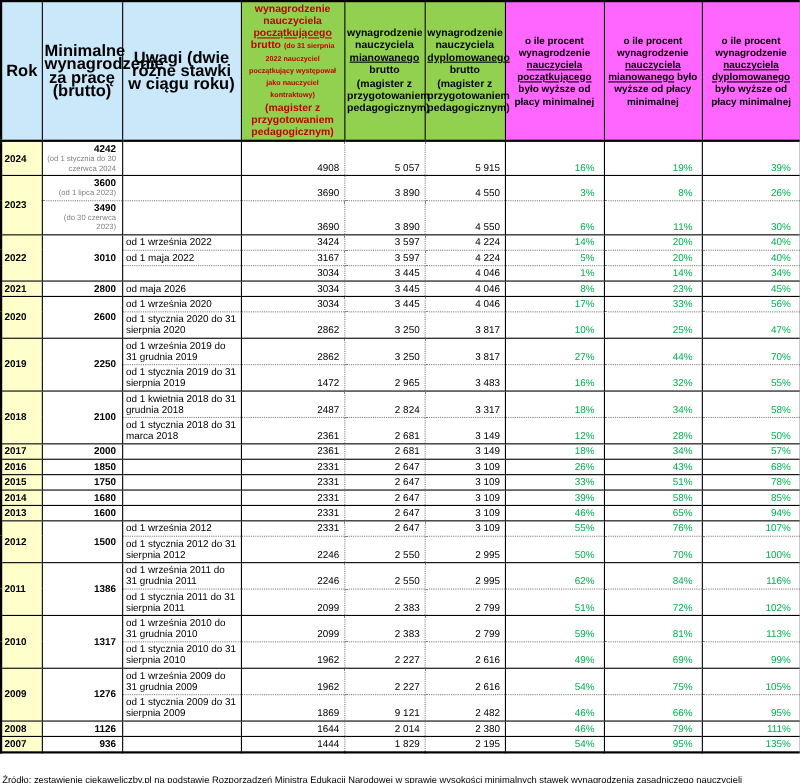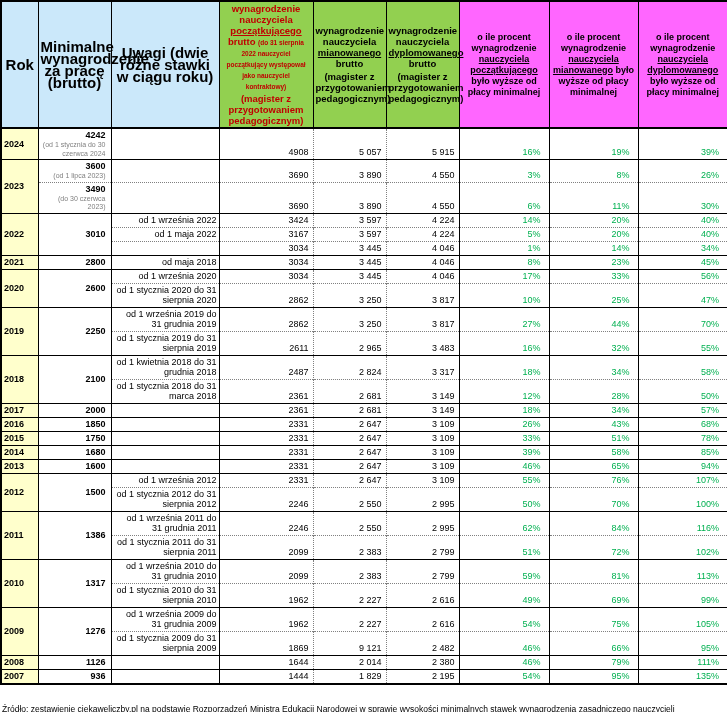--- a/index.html
+++ b/index.html
@@ -22,21 +22,21 @@
 
   td { border-left: 1px solid #000; border-right: 1px solid #000; border-top: none; border-bottom: none;
        padding: 1px 2px; font-size: 9px; line-height: 11px; }
   tr.g0 td  { border-top: 1px solid #000; }
   tr.sub td { border-top: 1px dotted #808080; }
 
   td.year { background: var(--yellow, #ffffcc); font-weight: bold; text-align: left; vertical-align: middle; }
   td.wage { text-align: right; vertical-align: middle; padding-right: 5px; }
   td.wage .amt { font-weight: bold; }
   td.wage .wnote { font-size: 7px; line-height: 8.5px; color: var(--gray, #7f7f7f); font-weight: normal; }
-  td.uwagi { text-align: right; vertical-align: bottom; padding-left: 3px; line-height: 10.5px; }
+  td.uwagi { text-align: left; vertical-align: bottom; padding-left: 3px; line-height: 10.5px; }
   td.val { text-align: right; vertical-align: bottom; padding-right: 4px;
            border-left: 1px dotted #808080; border-right: 1px dotted #808080; }
   td.pct { text-align: right; vertical-align: bottom; padding-right: 8px; color: var(--pctgreen, #00b050); }
 
   .footer { font-size: 8.5px; line-height: 11px; padding: 19px 2px 2px 2px; color: #000; }
 </style>
 </head>
 <body>
 
 <div class="sheet">
@@ -166,21 +166,21 @@
           <td class="val">4 046</td>
           <td class="pct">1%</td>
           <td class="pct">14%</td>
           <td class="pct">34%</td>
         </tr>
         <tr class="g0">
           <td class="year" rowspan="1">2021</td>
           <td class="wage">
             <div class="amt">2800</div>
           </td>
-          <td class="uwagi">od maja 2018</td>
+          <td class="uwagi">od maja 2026</td>
           <td class="val">3034</td>
           <td class="val">3 445</td>
           <td class="val">4 046</td>
           <td class="pct">8%</td>
           <td class="pct">23%</td>
           <td class="pct">45%</td>
         </tr>
         <tr class="g0">
           <td class="year" rowspan="2">2020</td>
           <td class="wage" rowspan="2">
@@ -211,21 +211,21 @@
           <td class="uwagi">od 1 września 2019 do 31 grudnia 2019</td>
           <td class="val">2862</td>
           <td class="val">3 250</td>
           <td class="val">3 817</td>
           <td class="pct">27%</td>
           <td class="pct">44%</td>
           <td class="pct">70%</td>
         </tr>
         <tr class="sub">
           <td class="uwagi">od 1 stycznia 2019 do 31 sierpnia 2019</td>
-          <td class="val">2611</td>
+          <td class="val">1472</td>
           <td class="val">2 965</td>
           <td class="val">3 483</td>
           <td class="pct">16%</td>
           <td class="pct">32%</td>
           <td class="pct">55%</td>
         </tr>
         <tr class="g0">
           <td class="year" rowspan="2">2018</td>
           <td class="wage" rowspan="2">
             <div class="amt">2100</div>

